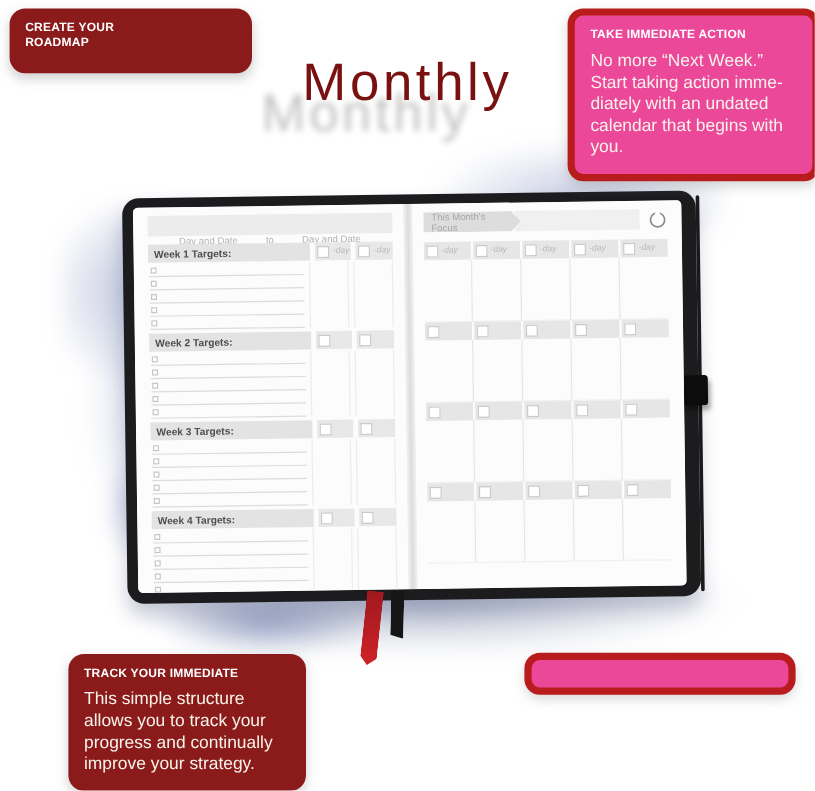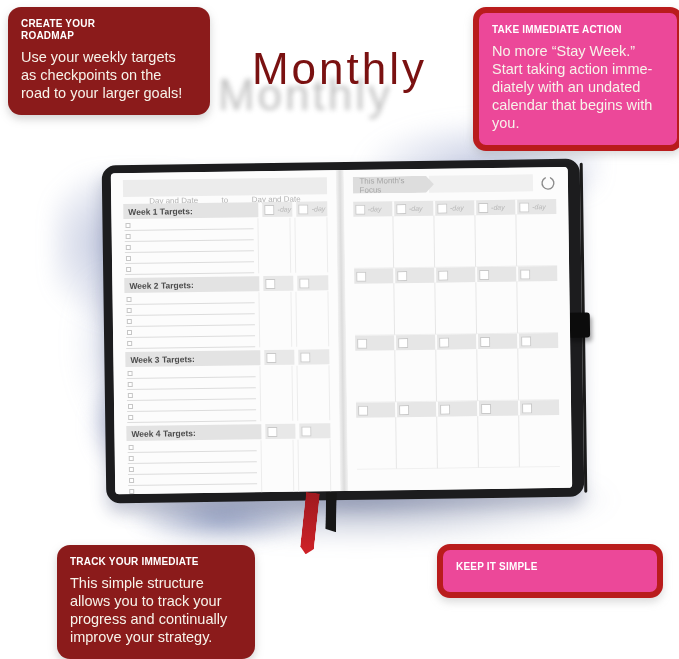--- a/index.html
+++ b/index.html
@@ -125,41 +125,37 @@
   <div class="wc wc4"></div>
   <div class="wc wc5"></div>
   <div class="wc wc6"></div>
 
   <div class="title-shadow">Monthly</div>
   <div class="title-main">Monthly</div>
 
   <div class="callout red co-tl">
     <div class="hd">CREATE YOUR
 ROADMAP</div>
-    <div class="bd">Use your weekly targets
-as checkpoints on the
-road to your larger goals!</div>
   </div>
   <div class="callout gold co-tr">
     <div class="hd">TAKE IMMEDIATE ACTION</div>
-    <div class="bd">No more “Stay Week.”
+    <div class="bd">No more “Next Week.”
 Start taking action imme-
 diately with an undated
 calendar that begins with
 you.</div>
   </div>
   <div class="callout red co-bl">
     <div class="hd">TRACK YOUR IMMEDIATE</div>
     <div class="bd">This simple structure
 allows you to track your
 progress and continually
 improve your strategy.</div>
   </div>
   <div class="callout gold co-br">
-    <div class="hd">KEEP IT SIMPLE</div>
   </div>
 
   <div class="notebook">
     <div class="ribbon red"></div>
     <div class="ribbon black"></div>
     <div class="elastic-line"></div>
     <div class="elastic-loop"></div>
 
     <div class="pages">
 

